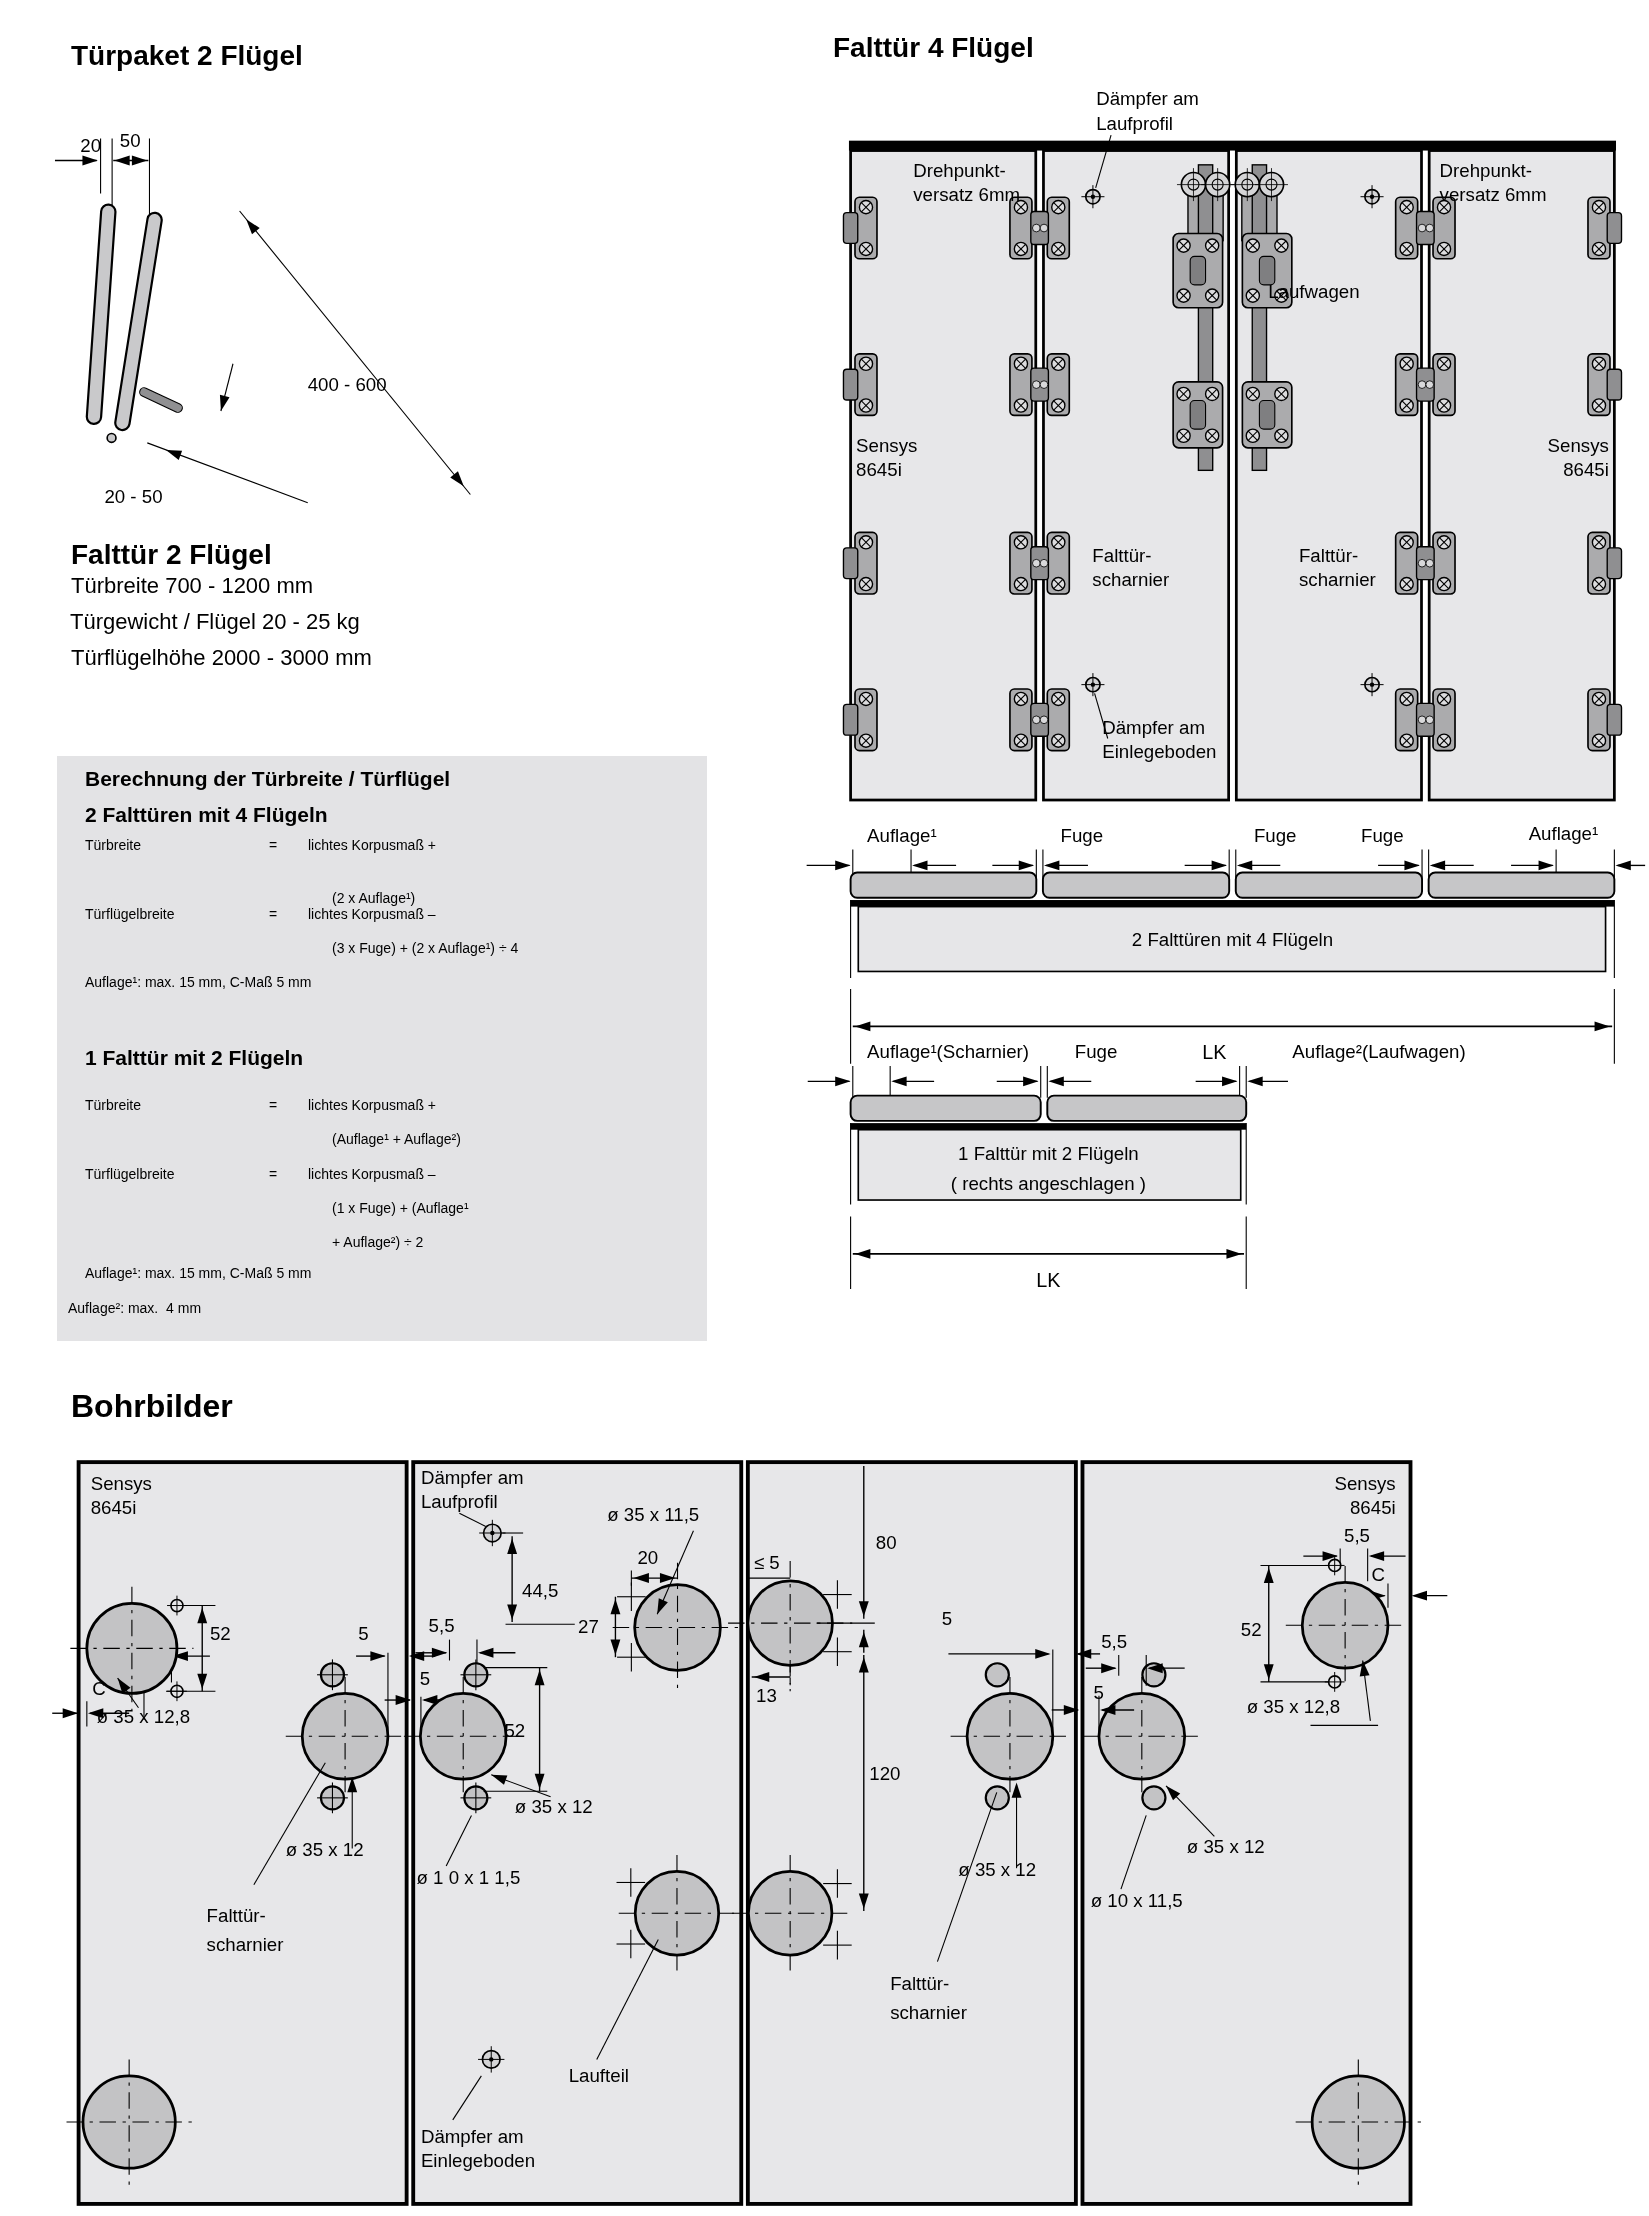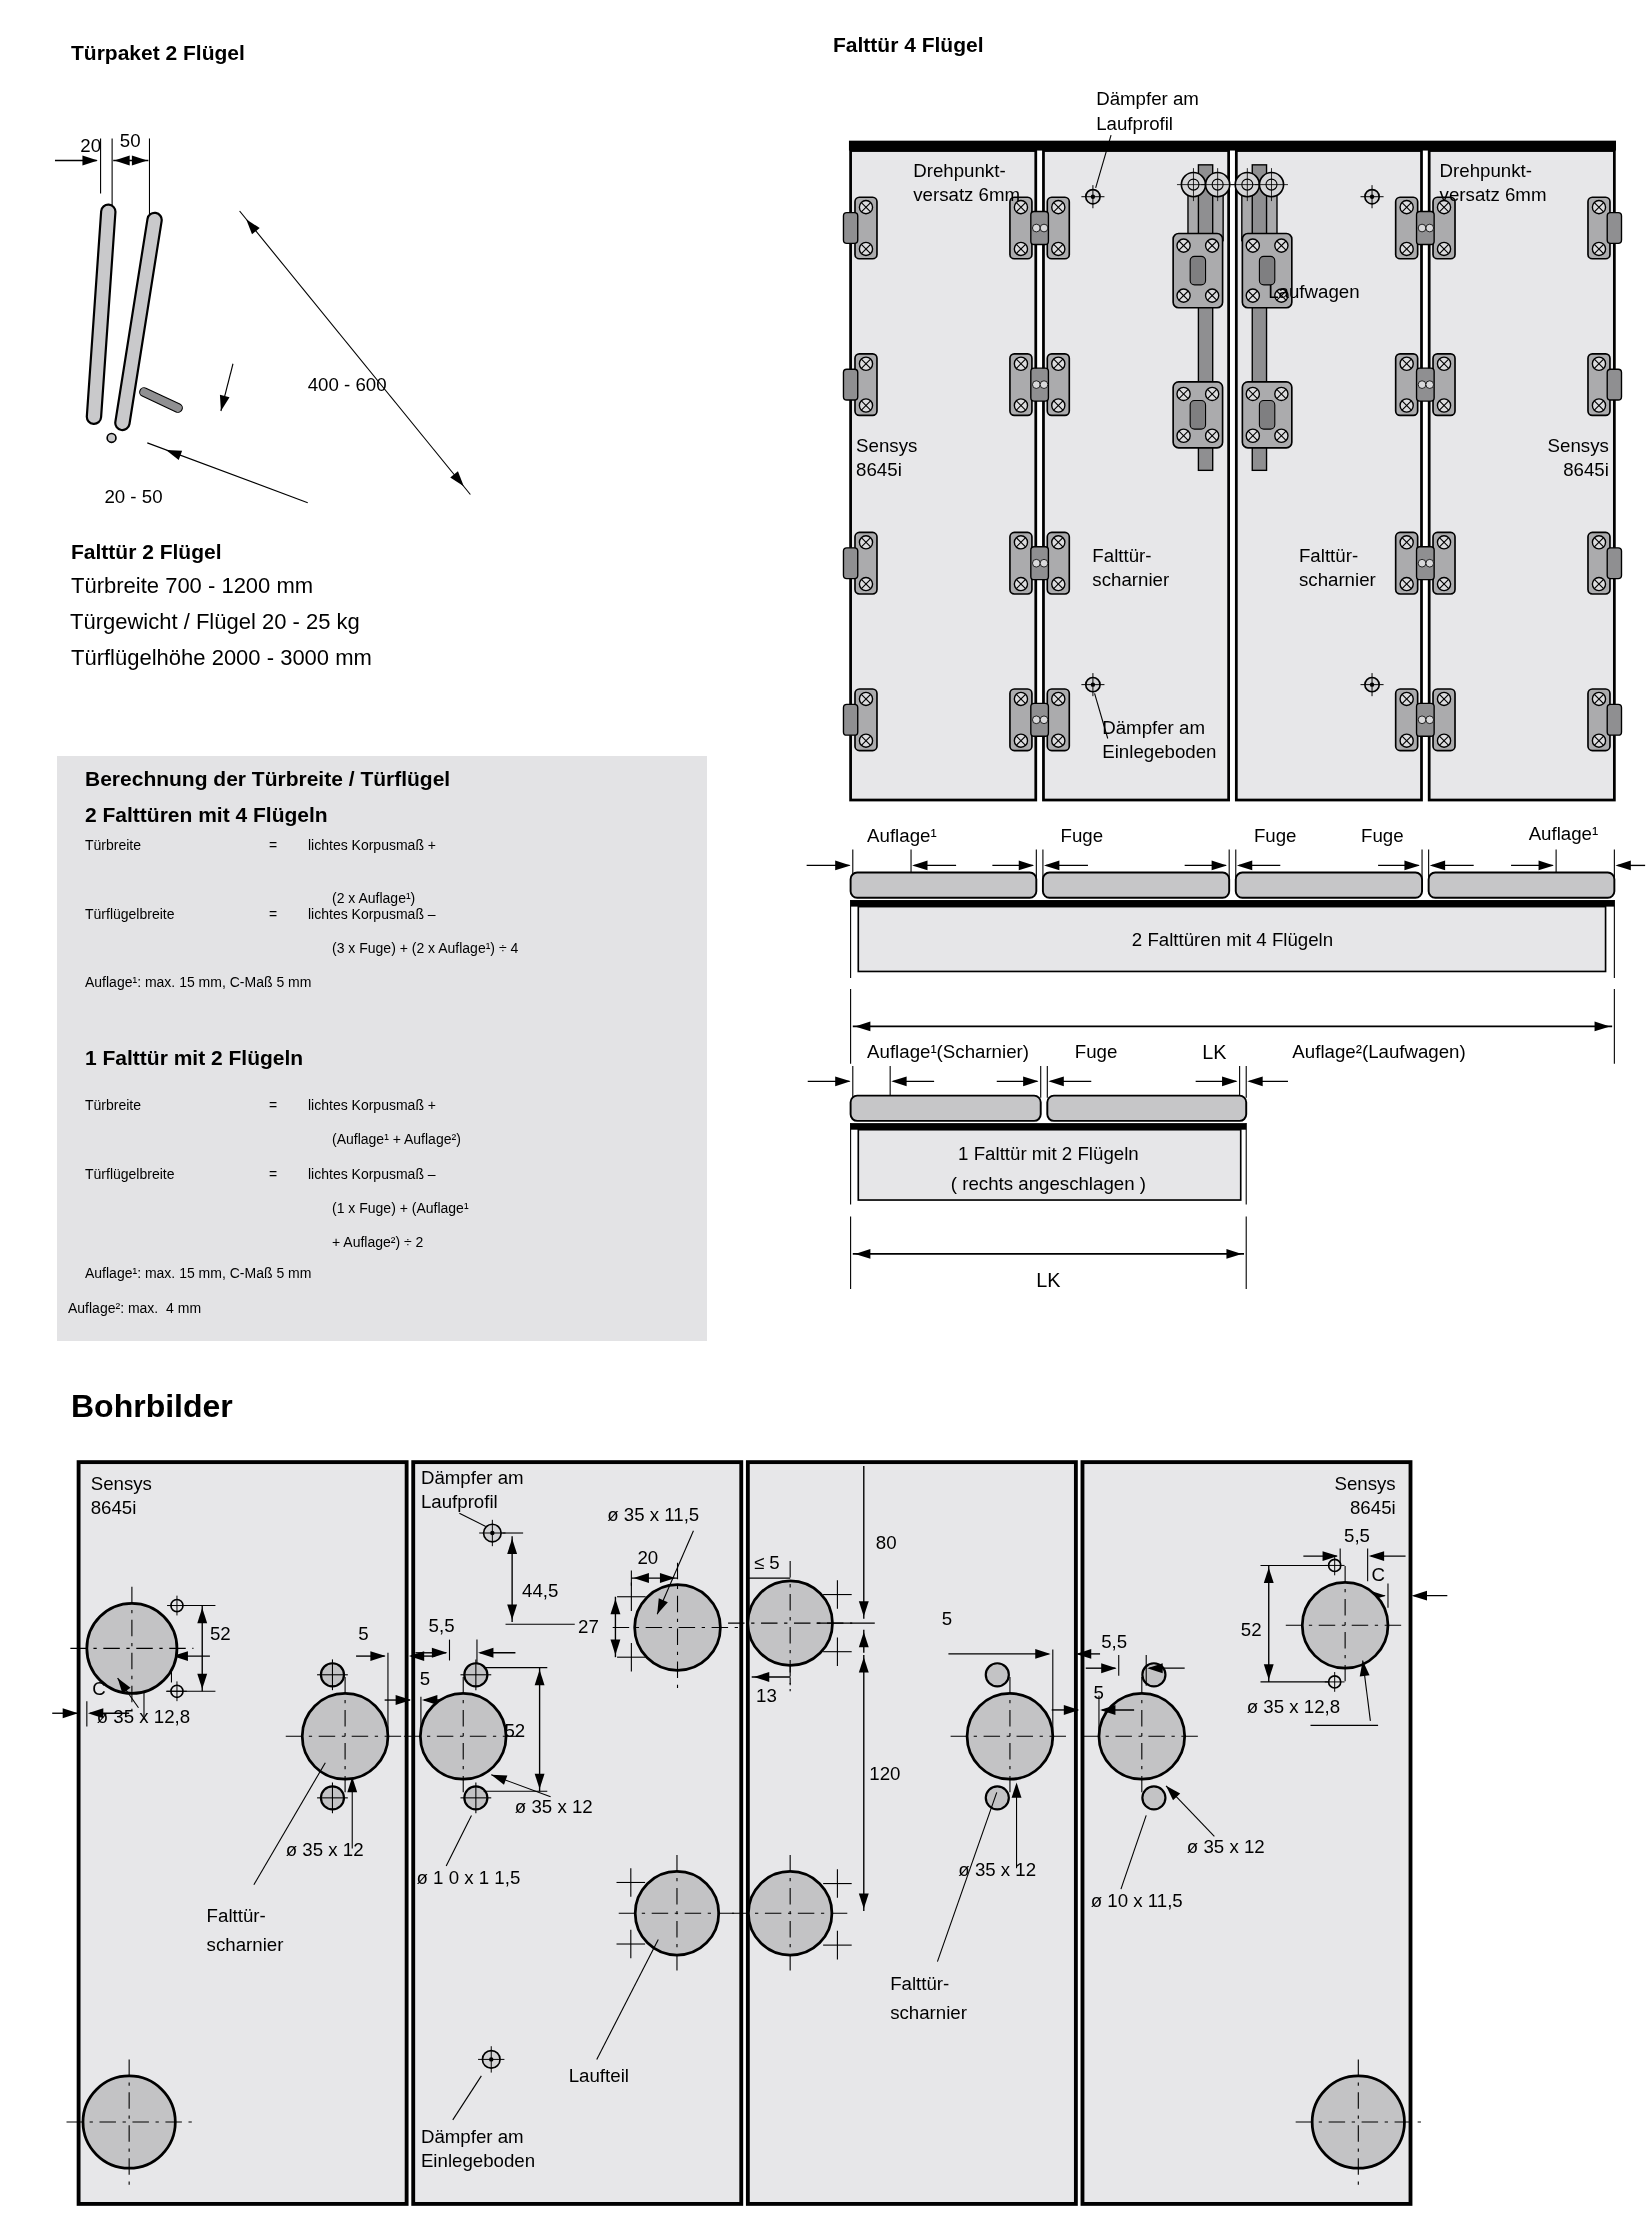--- a/index.html
+++ b/index.html
@@ -1,19 +1,19 @@
 <!DOCTYPE html>
 <html style="font-size:8.8px"><head>
 <meta charset="utf-8">
 <style>
   html,body{margin:0;padding:0;}
   body{width:1649px;height:2216px;background:#ffffff;position:relative;
        font-family:"Liberation Sans",sans-serif;color:#000;}
   .t{position:absolute;white-space:pre;line-height:1.0;}
-  .h46{font-size:21px;font-weight:bold;}
+  .h46{font-size:28px;font-weight:bold;}
   .h44{font-size:32px;font-weight:bold;}
   .s40{font-size:22px;}
   .b38{font-size:14px;}
   .bb38{font-size:21px;font-weight:bold;}
   #calcbox{position:absolute;left:57px;top:756px;width:650px;height:585px;background:#e3e3e5;}
   #calcbox .t{position:absolute;}
   svg{position:absolute;left:0;top:0;}
   svg text{font-family:"Liberation Sans",sans-serif;fill:#000;}
 </style>
 </head>

